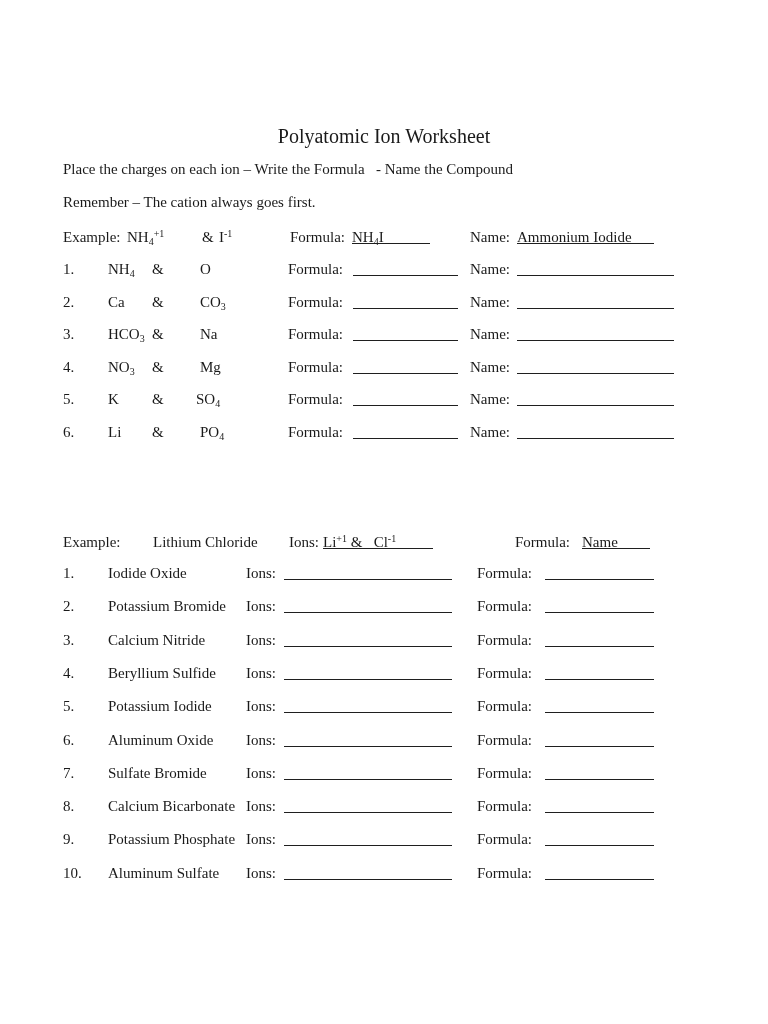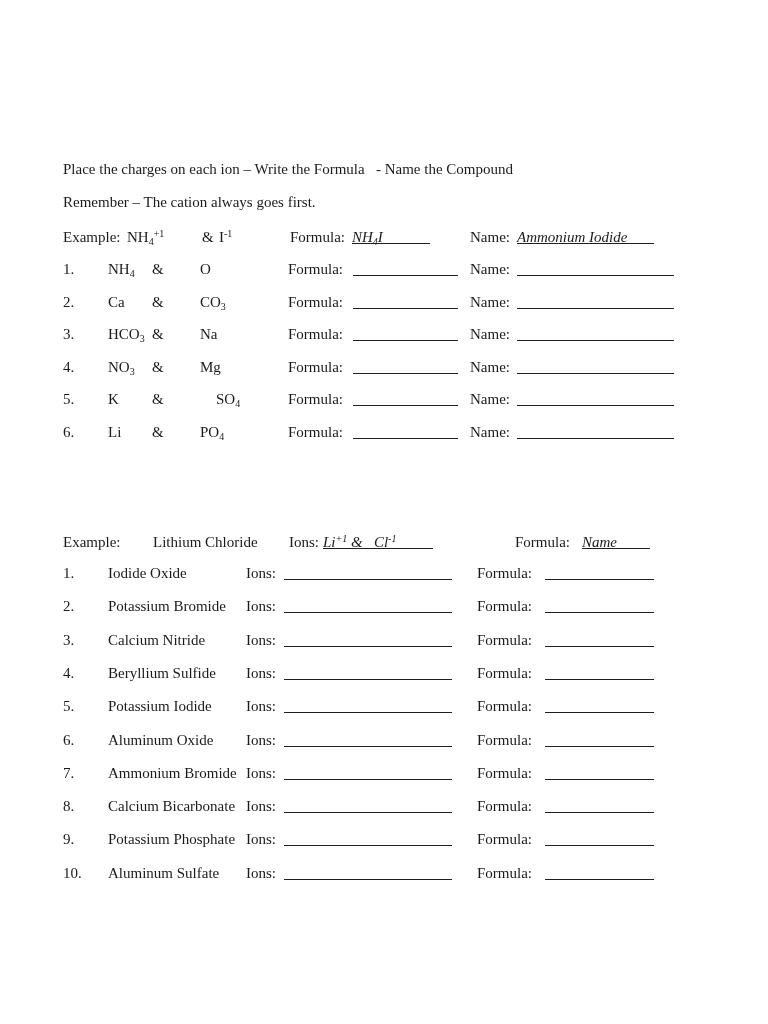--- a/index.html
+++ b/index.html
@@ -3,35 +3,36 @@
 <meta charset="utf-8">
 <style>
   html,body{margin:0;padding:0;background:#ffffff;}
   .page{
     position:relative;width:768px;height:1024px;background:#ffffff;
     font-family:"Liberation Serif","DejaVu Serif",serif;
     color:#1a1a1a;overflow:hidden;
   }
   .row{position:absolute;left:0;width:768px;height:18px;font-size:15px;line-height:18px;}
   .row span{position:absolute;top:0;white-space:pre;}
-  .blank{height:15px;border-bottom:1px solid #1f1f1f;font-style:italic;}
+  .blank{height:15px;border-bottom:1px solid #1f1f1f;}
   .filled{line-height:18px;overflow:visible;}
   .title{
     position:absolute;left:0;width:768px;text-align:center;
     font-size:20px;line-height:24px;white-space:pre;
   }
   sub{font-size:10px;vertical-align:-3px;line-height:0;}
   sup{font-size:10px;vertical-align:5px;line-height:0;}
 </style>
 </head>
 <body>
 
 <div class="page">
 
 
+  <div class="title" style="top:124px">Polyatomic Ion Worksheet</div>
 
   <div class="row" style="top:193px">
     <span style="left:63px">Remember – The cation always goes first.</span>
   </div>
   <div class="row" style="top:160px">
     <span style="left:63px">Place the charges on each ion – Write the Formula   - Name the Compound</span>
   </div>
 
   <div class="row" style="top:228px">
     <span style="left:63px">Example:</span>
@@ -85,21 +86,21 @@
       <span style="left:288px">Formula:</span>
       <span class="blank" style="left:353px;width:105px"></span>
       <span style="left:470px">Name:</span>
       <span class="blank" style="left:517px;width:157px"></span>
     </div>
 
     <div class="row" style="top: 390px;">
       <span style="left:63px">5.</span>
       <span style="left:108px">K</span>
       <span style="left:152px">&amp;</span>
-      <span style="left:216px">SO<sub>4</sub></span>
+      <span style="left:196px">SO<sub>4</sub></span>
       <span style="left:288px">Formula:</span>
       <span class="blank" style="left:353px;width:105px"></span>
       <span style="left:470px">Name:</span>
       <span class="blank" style="left:517px;width:157px"></span>
     </div>
 
     <div class="row" style="top: 422.5px;">
       <span style="left:63px">6.</span>
       <span style="left:108px">Li</span>
       <span style="left:152px">&amp;</span>
@@ -169,21 +170,21 @@
       <span style="left:63px">6.</span>
       <span style="left:108px">Aluminum Oxide</span>
       <span style="left:246px">Ions:</span>
       <span class="blank" style="left:284px;width:168px"></span>
       <span style="left:477px">Formula:</span>
       <span class="blank" style="left:545px;width:109px"></span>
     </div>
 
     <div class="row" style="top: 763.8px;">
       <span style="left:63px">7.</span>
-      <span style="left:108px">Ammonium Bromide</span>
+      <span style="left:108px">Sulfate Bromide</span>
       <span style="left:246px">Ions:</span>
       <span class="blank" style="left:284px;width:168px"></span>
       <span style="left:477px">Formula:</span>
       <span class="blank" style="left:545px;width:109px"></span>
     </div>
 
     <div class="row" style="top: 797.1px;">
       <span style="left:63px">8.</span>
       <span style="left:108px">Calcium Bicarbonate</span>
       <span style="left:246px">Ions:</span>

